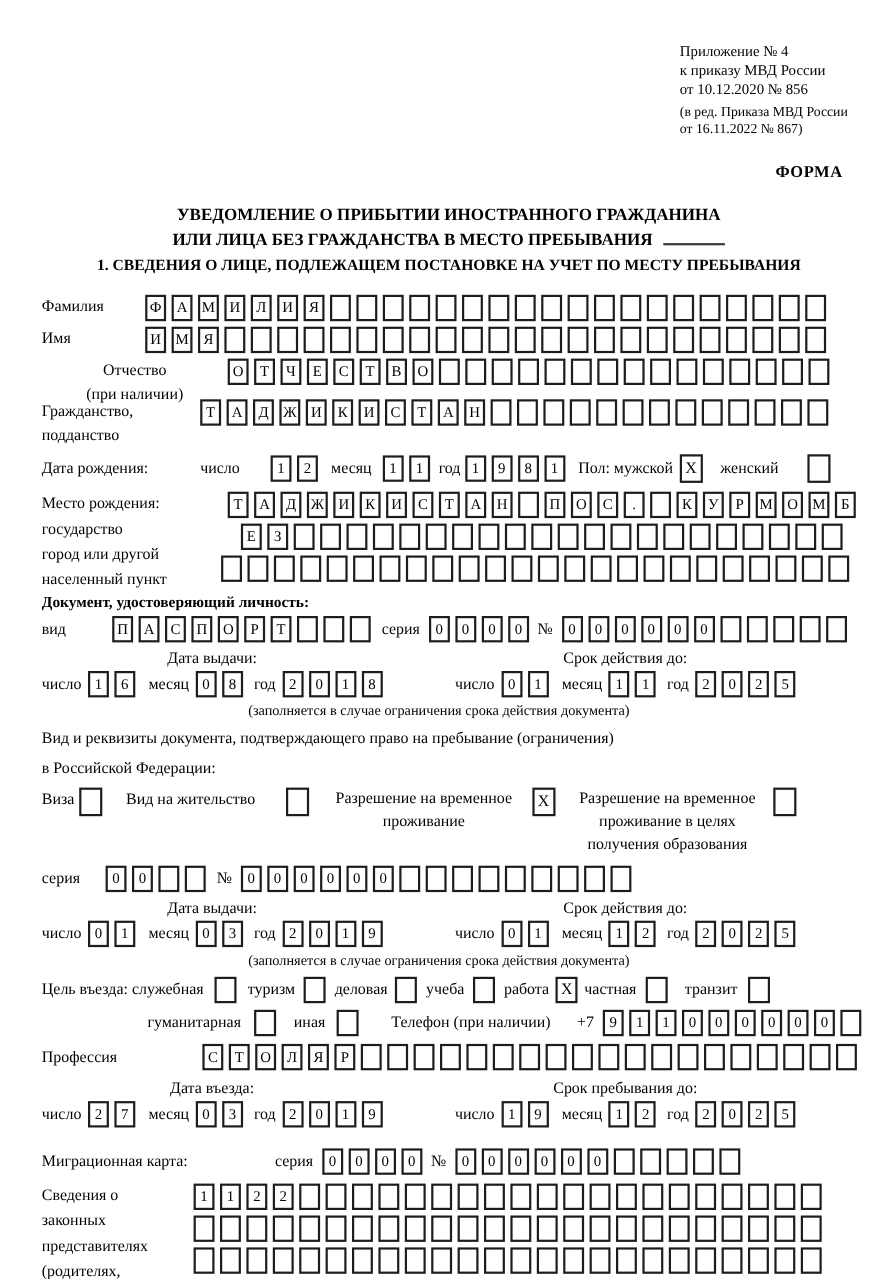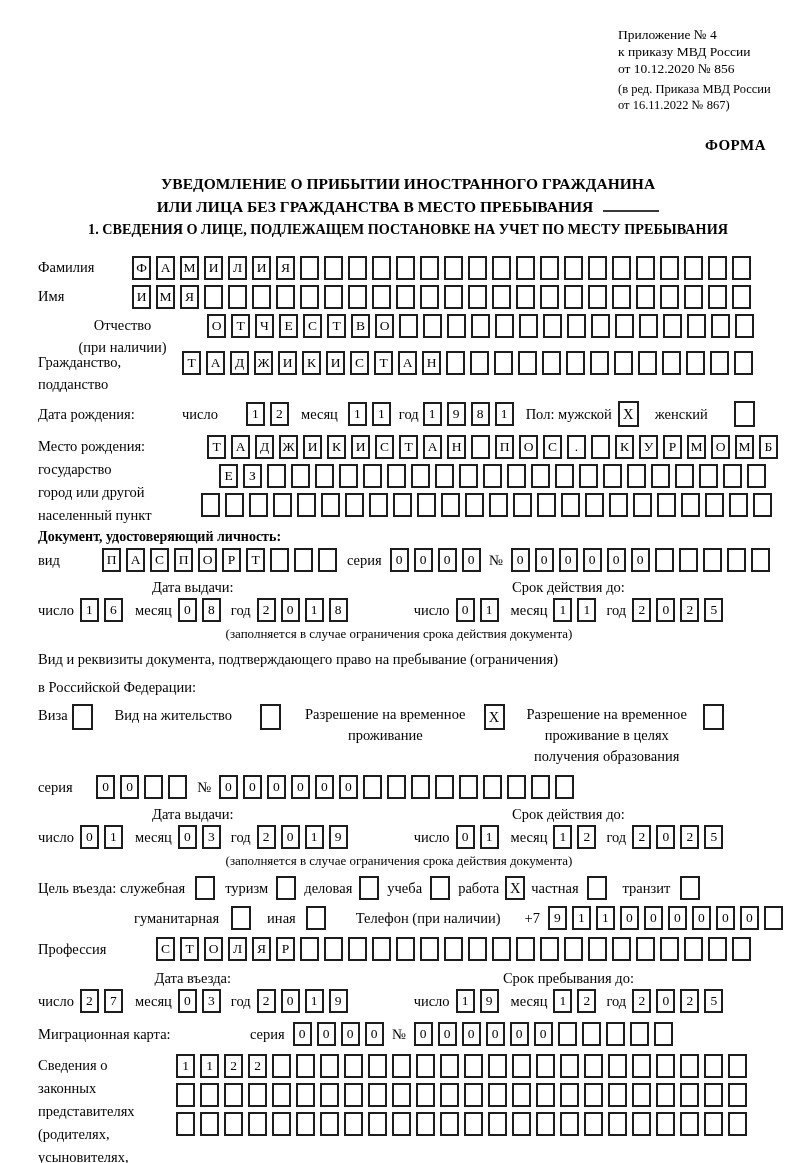--- a/index.html
+++ b/index.html
@@ -1,18 +1,18 @@
 <!DOCTYPE html>
 <html><head>
 <meta charset="utf-8">
 <style>
   html,body{margin:0;padding:0;background:#fff;}
   body{width:800px;height:1163px;overflow:hidden;color:#000;
        font-family:"Liberation Serif","DejaVu Serif",serif;}
-  .page{box-sizing:border-box;width:800px;height:1163px;padding:26px 22px 0 38px;}
+  .page{box-sizing:border-box;width:800px;height:1163px;padding:38px 22px 0 38px;}
   .lbl{font-size:14.5px;line-height:22px;white-space:nowrap;}
   .ml{white-space:pre-line;}
   
   .annex{margin-left:580px;font-size:13.5px;line-height:17px;}
   .annex .small{font-size:12.5px;margin-top:4px;line-height:16px;}
   .forma{margin-top:24px;text-align:right;padding-right:12px;font-size:15px;font-weight:bold;letter-spacing:.5px;}
   .title{margin-top:18px;text-align:center;font-weight:bold;font-size:15.5px;line-height:23px;}
   .blank-line{display:inline-block;width:56px;border-bottom:2px solid #3a3a3a;height:14px;margin-left:10px;}
   .sect{margin-top:3px;text-align:center;font-weight:bold;font-size:14.2px;}
   
@@ -510,21 +510,21 @@
         <span class="cell">0</span>
         <span class="cell">0</span>
         <span class="cell">0</span>
         <span class="cell">0</span>
         <span class="cell">0</span>
         <span class="cell">0</span>
         <span class="cell"></span>
       </div>
   </div>
 
-  <div class="frow ctr" style="margin-top:7px;">
+  <div class="frow ctr" style="margin-top:7px;gap:28px;">
     <div class="lbl lc" style="width:118px;">Профессия</div>
     <div class="cells">
         <span class="cell">С</span>
         <span class="cell">Т</span>
         <span class="cell">О</span>
         <span class="cell">Л</span>
         <span class="cell">Я</span>
         <span class="cell">Р</span>
         <span class="cell"></span>
         <span class="cell"></span>
@@ -588,21 +588,21 @@
         <div class="cells">
             <span class="cell">2</span>
             <span class="cell">0</span>
             <span class="cell">2</span>
             <span class="cell">5</span>
           </div>
       </div>
     </div>
   </div>
 
-  <div class="frow ctr" style="margin-top:9px;">
+  <div class="frow ctr" style="margin-top:19px;">
     <div class="lbl lc" style="width:212px;">Миграционная карта:</div>
     <div class="lbl lc" style="margin-right:8px;">серия</div>
     <div class="cells">
         <span class="cell">0</span>
         <span class="cell">0</span>
         <span class="cell">0</span>
         <span class="cell">0</span>
       </div>
     <div class="lbl lc" style="margin-left:8px;margin-right:8px;">№</div>
     <div class="cells">

